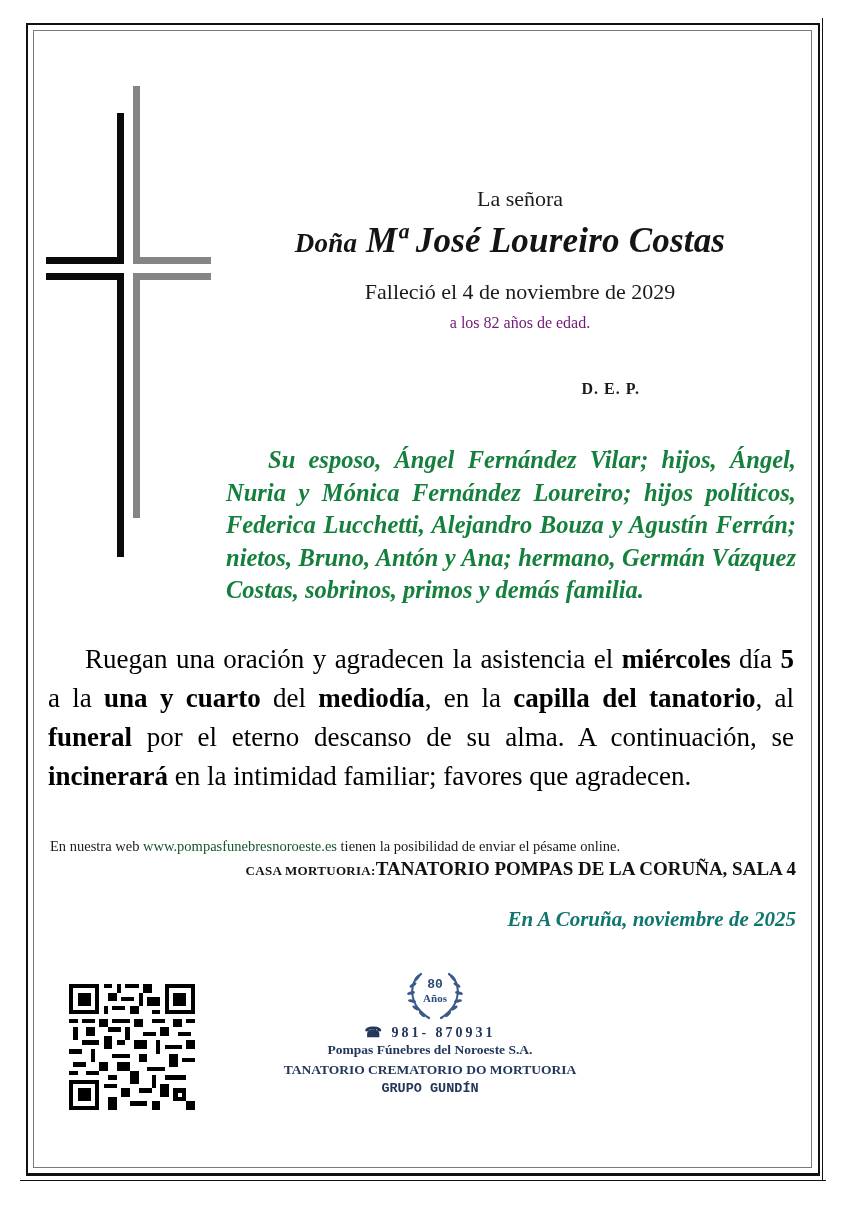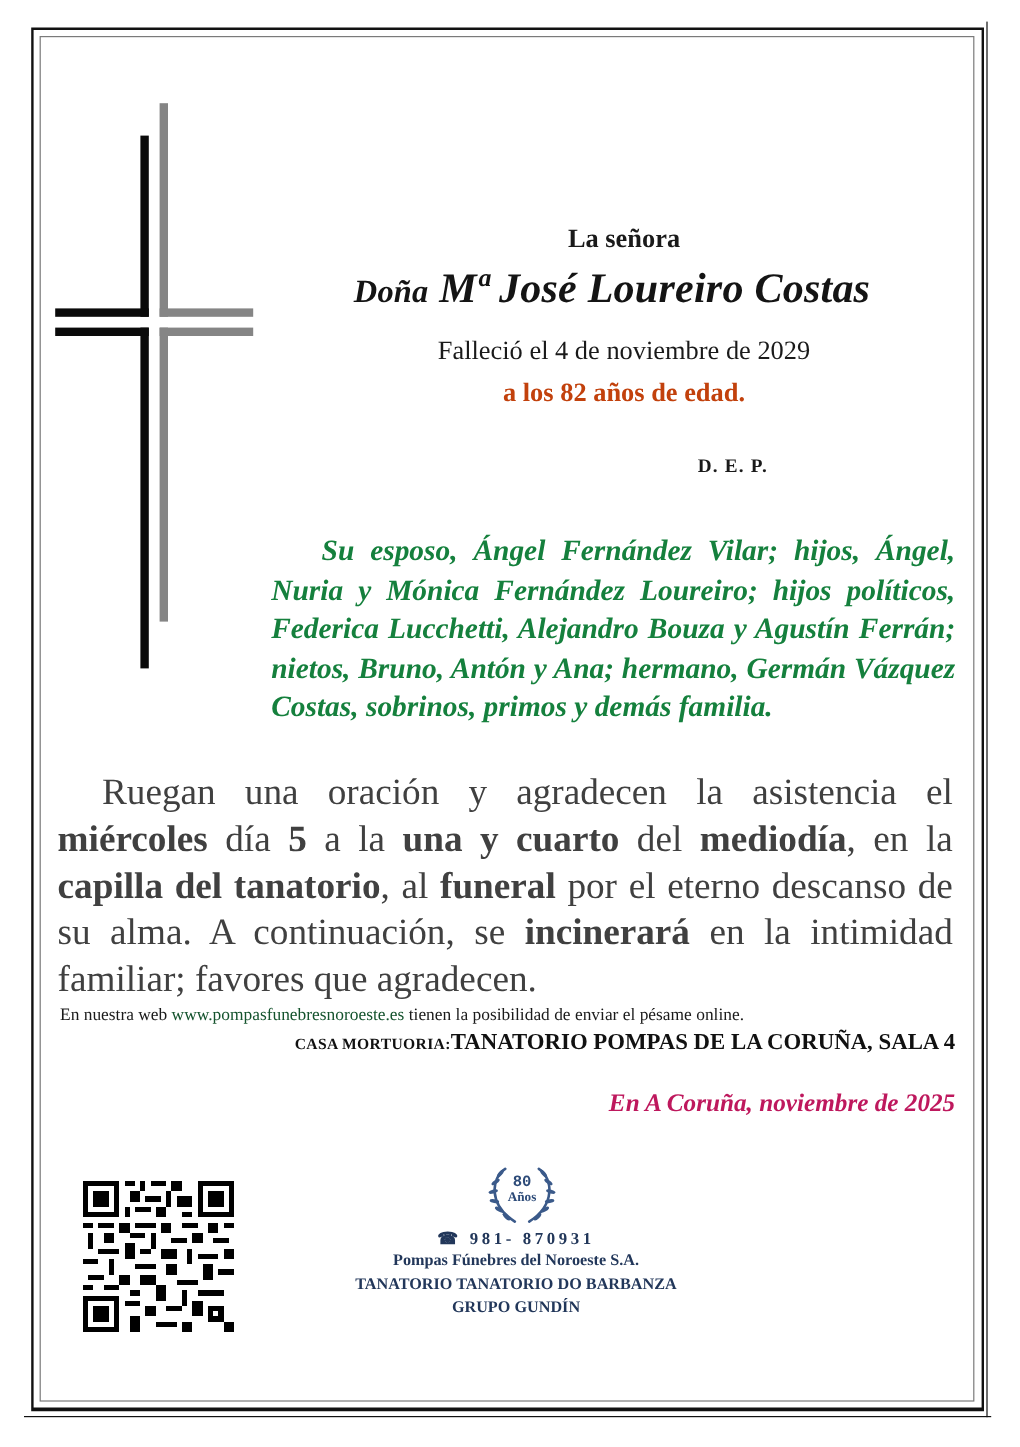--- a/index.html
+++ b/index.html
@@ -55,36 +55,36 @@
     .black { background: #0a0a0a; }
     .gray  { background: #858585; }
 
     .center {
       position: absolute;
       text-align: center;
       white-space: nowrap;
     }
     .senora {
       left: 300px; width: 440px; top: 186px;
-      font-size: 22px; font-weight: bold; color: #1a1a1a;
+      font-size: 22px; font-weight: normal; color: #1a1a1a;
     }
     .name {
       left: 220px; width: 580px; top: 221px;
       font-size: 35px; font-weight: bold; color: #141414;
       letter-spacing: 0.2px;
       font-style: italic;
     }
     .name .prefix { font-size: 27px; }
     .falle {
       left: 300px; width: 440px; top: 279px;
       font-size: 22px; color: #1a1a1a;
     }
     .edad {
       left: 300px; width: 440px; top: 314px;
-      font-size: 22px; color: #c2410c; font-weight: bold;
+      font-size: 16px; color: #701a75;
     }
     .dep {
       left: 400px; width: 240px; top: 380px;
       font-size: 16px; font-weight: bold; color: #1a1a1a;
       letter-spacing: 1px;
       text-align: right;
     }
     .family {
       position: absolute;
       left: 226px;
@@ -97,25 +97,25 @@
       text-align: justify;
       text-indent: 42px;
       color: #15803d;
       font-family: Liberation Serif, serif;
     }
     .ruegan {
       position: absolute;
       left: 48px;
       top: 640px;
       width: 746px;
-      font-size: 31px;
+      font-size: 27px;
       line-height: 39px;
       text-align: justify;
       text-indent: 37px;
-      color: #404040;
+      color: #000000;
     }
     .ruegan b { font-weight: bold; }
     .web-line {
       position: absolute;
       left: 50px;
       top: 838px;
       width: 760px;
       font-size: 14.5px;
       color: #1a1a1a;
       white-space: nowrap;
@@ -131,21 +131,21 @@
     .casa .casa-label { font-size: 13px; font-weight: bold; letter-spacing: 0.3px; }
     .casa .casa-value { font-size: 19px; font-weight: bold; margin-top: 40px; }
     .place-date {
       position: absolute;
       right: 54px;
       top: 907px;
       font-size: 21px;
       font-style: italic;
       font-weight: bold;
       white-space: nowrap;
-      color: #be185d;
+      color: #0f766e;
     }
     .qr {
       position: absolute;
       left: 68px;
       top: 984px;
       width: 128px;
       height: 126px;
     }
     .logo {
       position: absolute;
@@ -159,21 +159,21 @@
       left: 230px;
       width: 400px;
       text-align: center;
       color: #22375a;
       font-weight: bold;
       white-space: nowrap;
     }
     .phone { top: 1024px; font-size: 14px; letter-spacing: 3px; }
     .company1 { top: 1042px; font-size: 13.5px; }
     .company2 { top: 1062px; font-size: 13.5px; }
-    .company3 { top: 1081px; font-size: 13.5px; }
+    .company3 { top: 1081px; font-size: 13.5px; font-family: Liberation Mono, monospace; }
   </style>
 </head>
 <body>
 
 <div class="page-line-h"></div>
 <div class="page-line-v"></div>
 
 <div class="outer-frame"></div>
 <div class="inner-frame"></div>
 
@@ -319,14 +319,14 @@
   </svg>
   <div style="position:absolute; left:0; top:10px; width:64px; text-align:center; color:#2c4a78; font-weight:bold; font-size:13px; line-height:13px;font-family:Liberation Mono, monospace;">80</div>
   <div style="position:absolute; left:0; top:24px; width:64px; text-align:center; color:#2c4a78; font-weight:bold; font-size:11px; line-height:12px;">Años</div>
 </div>
 
 <div class="contact phone">
   <span>☎</span>
   <span>981- 870931</span>
 </div>
 <div class="contact company1">Pompas Fúnebres del Noroeste S.A.</div>
-<div class="contact company2">TANATORIO TANATORIO DO BARBANZA</div>
+<div class="contact company2">TANATORIO CREMATORIO DO MORTUORIA</div>
 <div class="contact company3">GRUPO GUNDÍN</div>
 
 </body></html>

